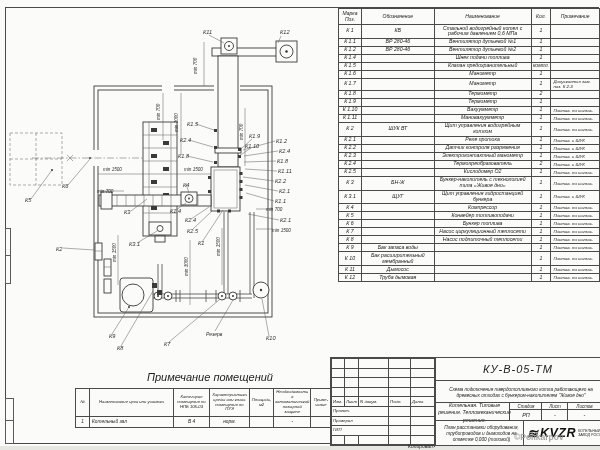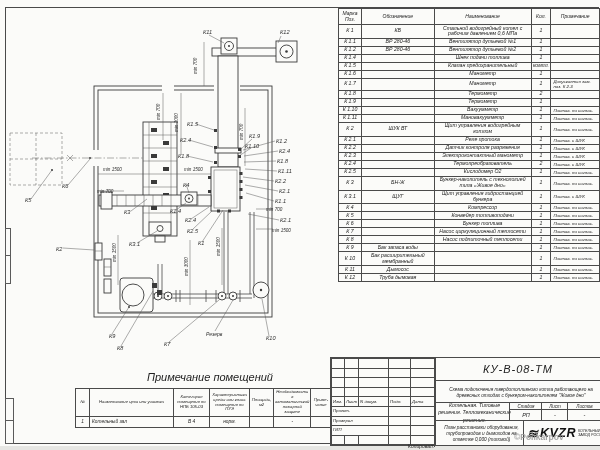--- a/index.html
+++ b/index.html
@@ -618,21 +618,21 @@
           </tr>
           <tr>
             <td></td>
             <td></td>
             <td></td>
             <td></td>
             <td></td>
           </tr>
         </tbody>
     </table>
-    <div class="cell tb-title no-top" style="left:103px;top:0;width:166px;height:22px">КУ-В-08-ТМ</div>
+    <div class="cell tb-title no-top" style="left:103px;top:0;width:166px;height:22px">КУ-В-05-ТМ</div>
     <div class="cell tb-desc" style="left:103px;top:22px;width:166px;height:22px">Схема подключения твердотопливного котла работающего на древесных отходах с бункером-накопителем "Живое дно"</div>
     <div class="cell tb-obj" style="left:103px;top:44px;width:75px;height:18px">Котельная. Типовые решения. Тепломеханические решения.</div>
     <div class="cell tb-stage-h" style="left:178px;top:44px;width:32px;height:7px">Стадия</div>
     <div class="cell tb-stage-h" style="left:210px;top:44px;width:26px;height:7px">Лист</div>
     <div class="cell tb-stage-h" style="left:236px;top:44px;width:33px;height:7px">Листов</div>
     <div class="cell tb-stage-v" style="left:178px;top:51px;width:32px;height:11px">РП</div>
     <div class="cell tb-stage-v" style="left:210px;top:51px;width:26px;height:11px">-</div>
     <div class="cell tb-stage-v" style="left:236px;top:51px;width:33px;height:11px">-</div>
     <div class="cell tb-sheet-title" style="left:103px;top:62px;width:89px;height:24px">План расстановки оборудования, трубопроводов и дымоходов на отметке 0,000 (типовой)</div>
     <div class="cell tb-logo" style="left:192px;top:62px;width:77px;height:24px">

